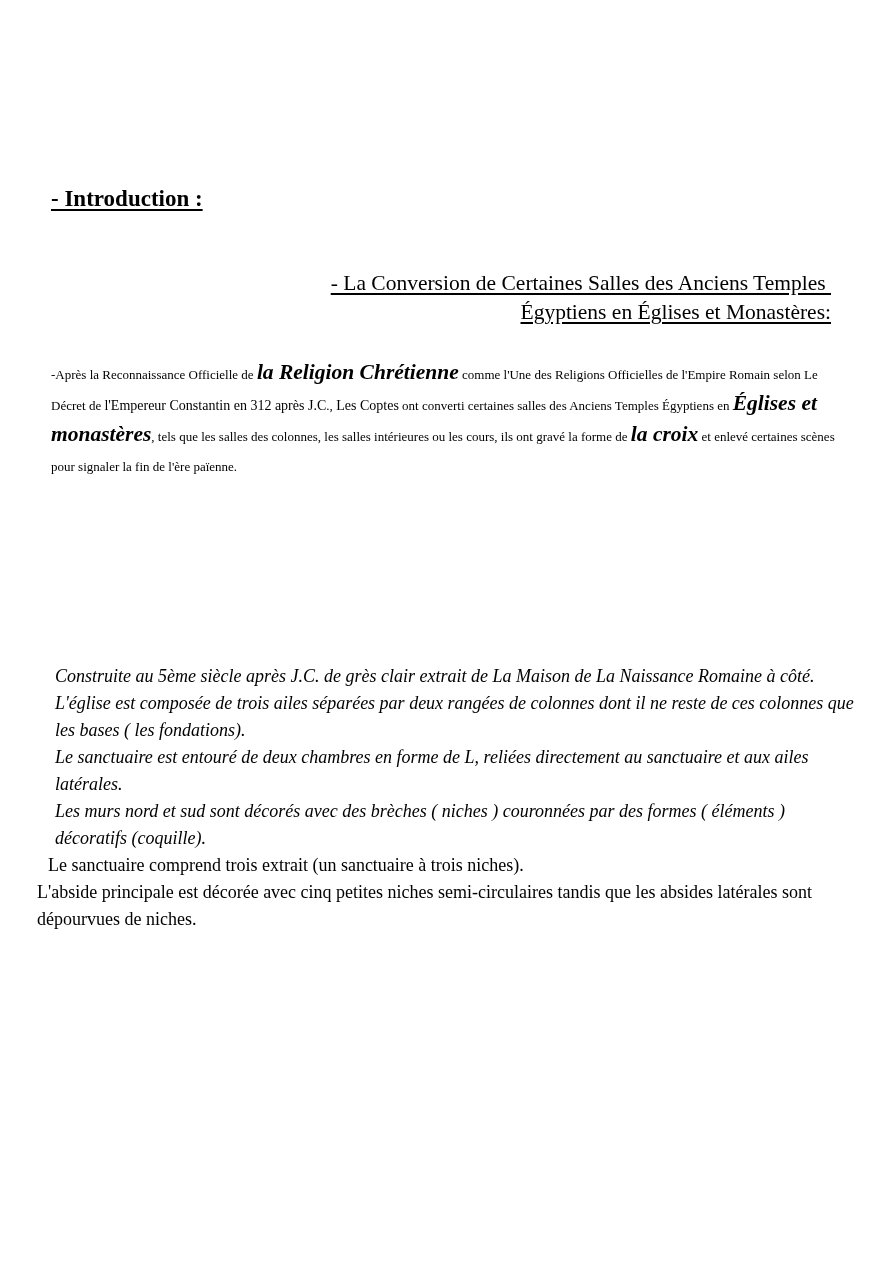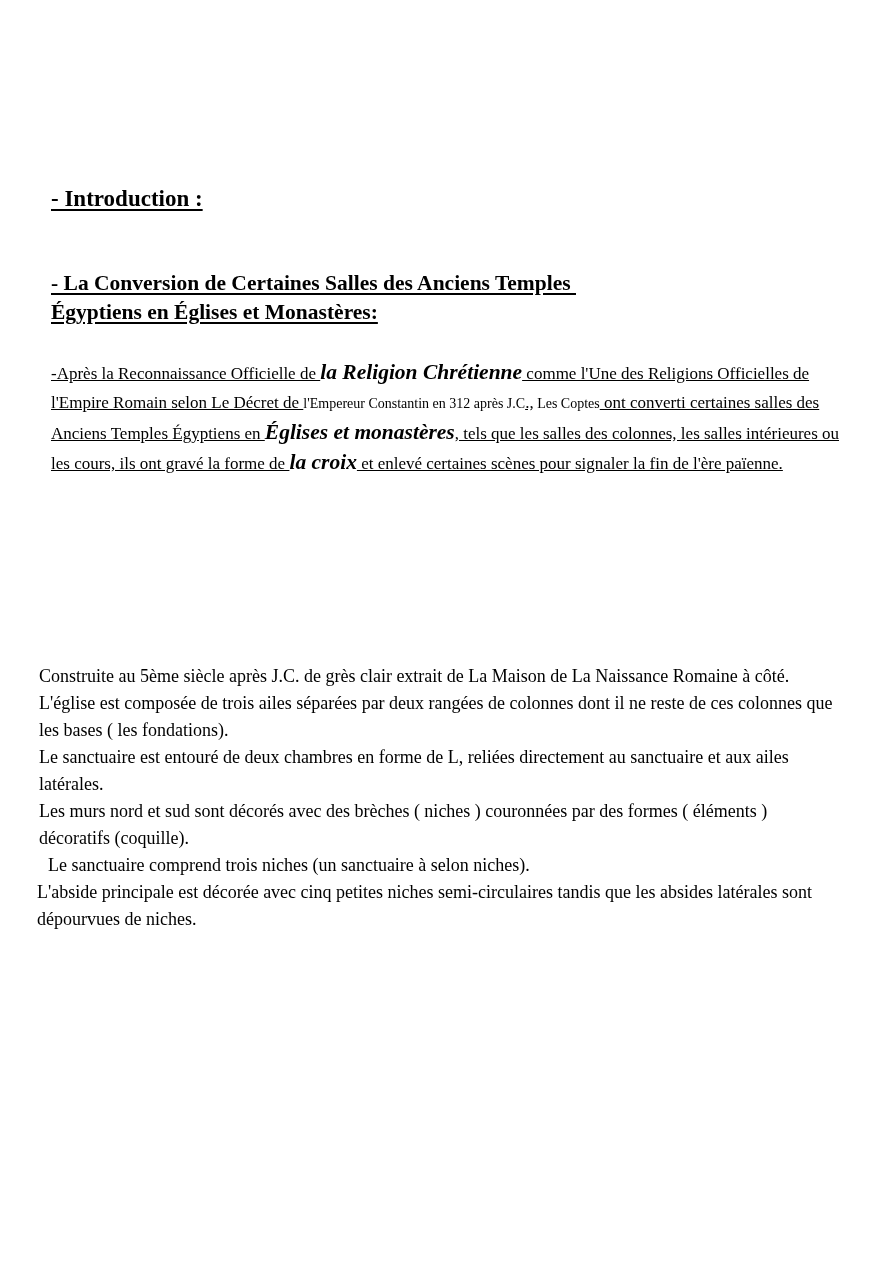--- a/index.html
+++ b/index.html
@@ -42,22 +42,23 @@
     text-underline-offset: 3px;
     text-decoration-thickness: 2px;
   }
 
   .h-conversion {
     position: absolute;
     left: 51px;
     top: 269px;
     width: 780px;
     font-size: 21.5px;
-    font-weight: bold;
+    font-weight: normal;
     line-height: 1.33;
+    text-align: right;
   }
   .h-conversion .ln {
     display: block;
     white-space: pre;
   }
   .h-conversion .ul {
     text-decoration: underline;
     text-underline-offset: 3px;
     text-decoration-thickness: 2px;
   }
@@ -90,39 +91,38 @@
   .para-conversion .big {
     font-size: 21.5px;
     font-weight: bold;
     font-style: italic;
   }
   .para-conversion .mid {
     font-size: 14px;
     font-weight: normal;
   }
   .para-conversion .sm {
-    font-size: 17px;
+    font-size: 13px;
     font-weight: normal;
-    text-decoration: underline;
   }
 
   
   .desc-block {
     position: absolute;
     left: 0;
     top: 663px;
     width: 892px;
     font-size: 18px;
     line-height: 27px;
   }
   .desc-line {
     display: block;
     white-space: normal;
   }
-  .desc-line.i0  { padding-left: 39px; }
+  .desc-line.i0  { padding-left: 55px; font-style: italic; }
   .desc-line.i1  { padding-left: 37px; }
   .desc-line.i2  { padding-left: 48px; }
 
   .desc-line .wrapbox {
     display: block;
     max-width: 800px;
   }
 </style>
 </head>
 <body>
@@ -146,20 +146,20 @@
     <span class="desc-line i0">
         <span class="wrapbox">L'église est composée de trois ailes séparées par deux rangées de colonnes dont il ne reste de ces colonnes que les bases ( les fondations).</span>
       </span>
     <span class="desc-line i0">
         <span class="wrapbox">Le sanctuaire est entouré de deux chambres en forme de L, reliées directement au sanctuaire et aux ailes latérales.</span>
       </span>
     <span class="desc-line i0">
         <span class="wrapbox">Les murs nord et sud sont décorés avec des brèches ( niches ) couronnées par des formes ( éléments ) décoratifs (coquille).</span>
       </span>
     <span class="desc-line i2">
-        <span class="wrapbox">Le sanctuaire comprend trois niches (un sanctuaire à selon niches).</span>
+        <span class="wrapbox">Le sanctuaire comprend trois extrait (un sanctuaire à trois niches).</span>
       </span>
     <span class="desc-line i1">
         <span class="wrapbox">L'abside principale est décorée avec cinq petites niches semi-circulaires tandis que les absides latérales sont dépourvues de niches.</span>
       </span>
   </div>
 
 </div>
 
 </body></html>

